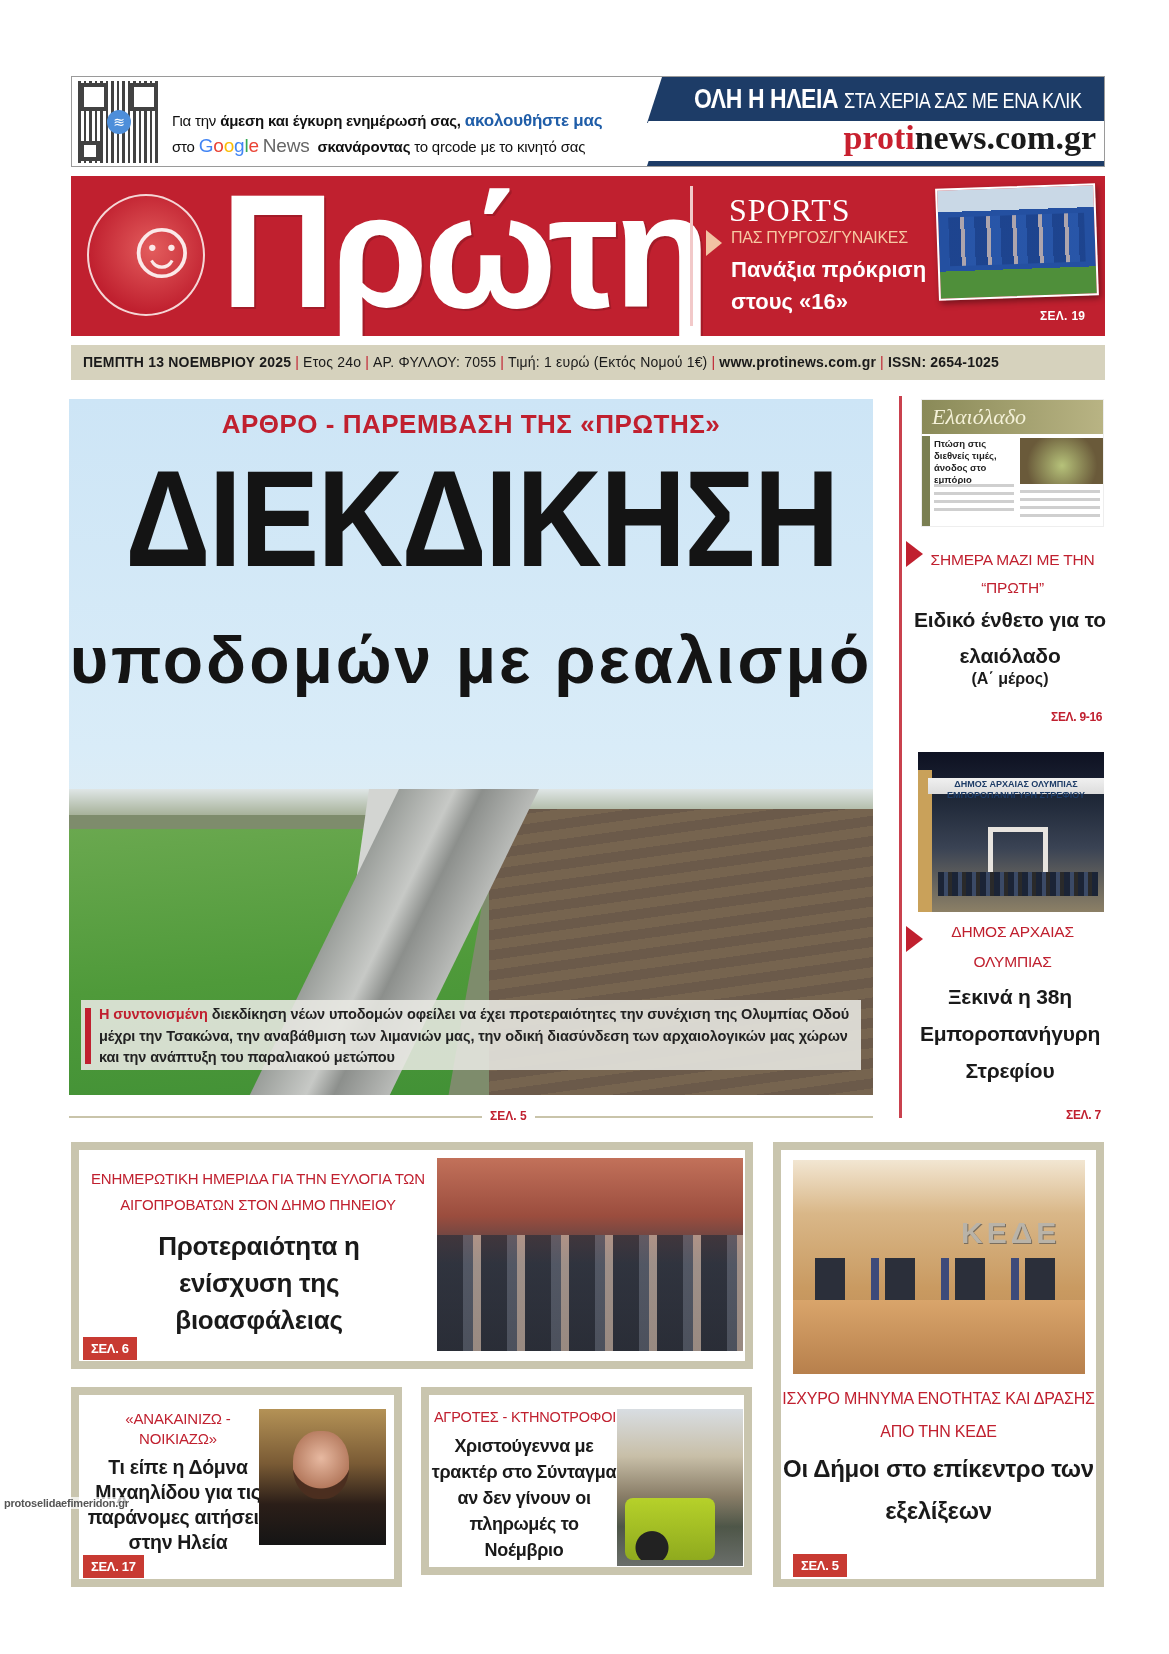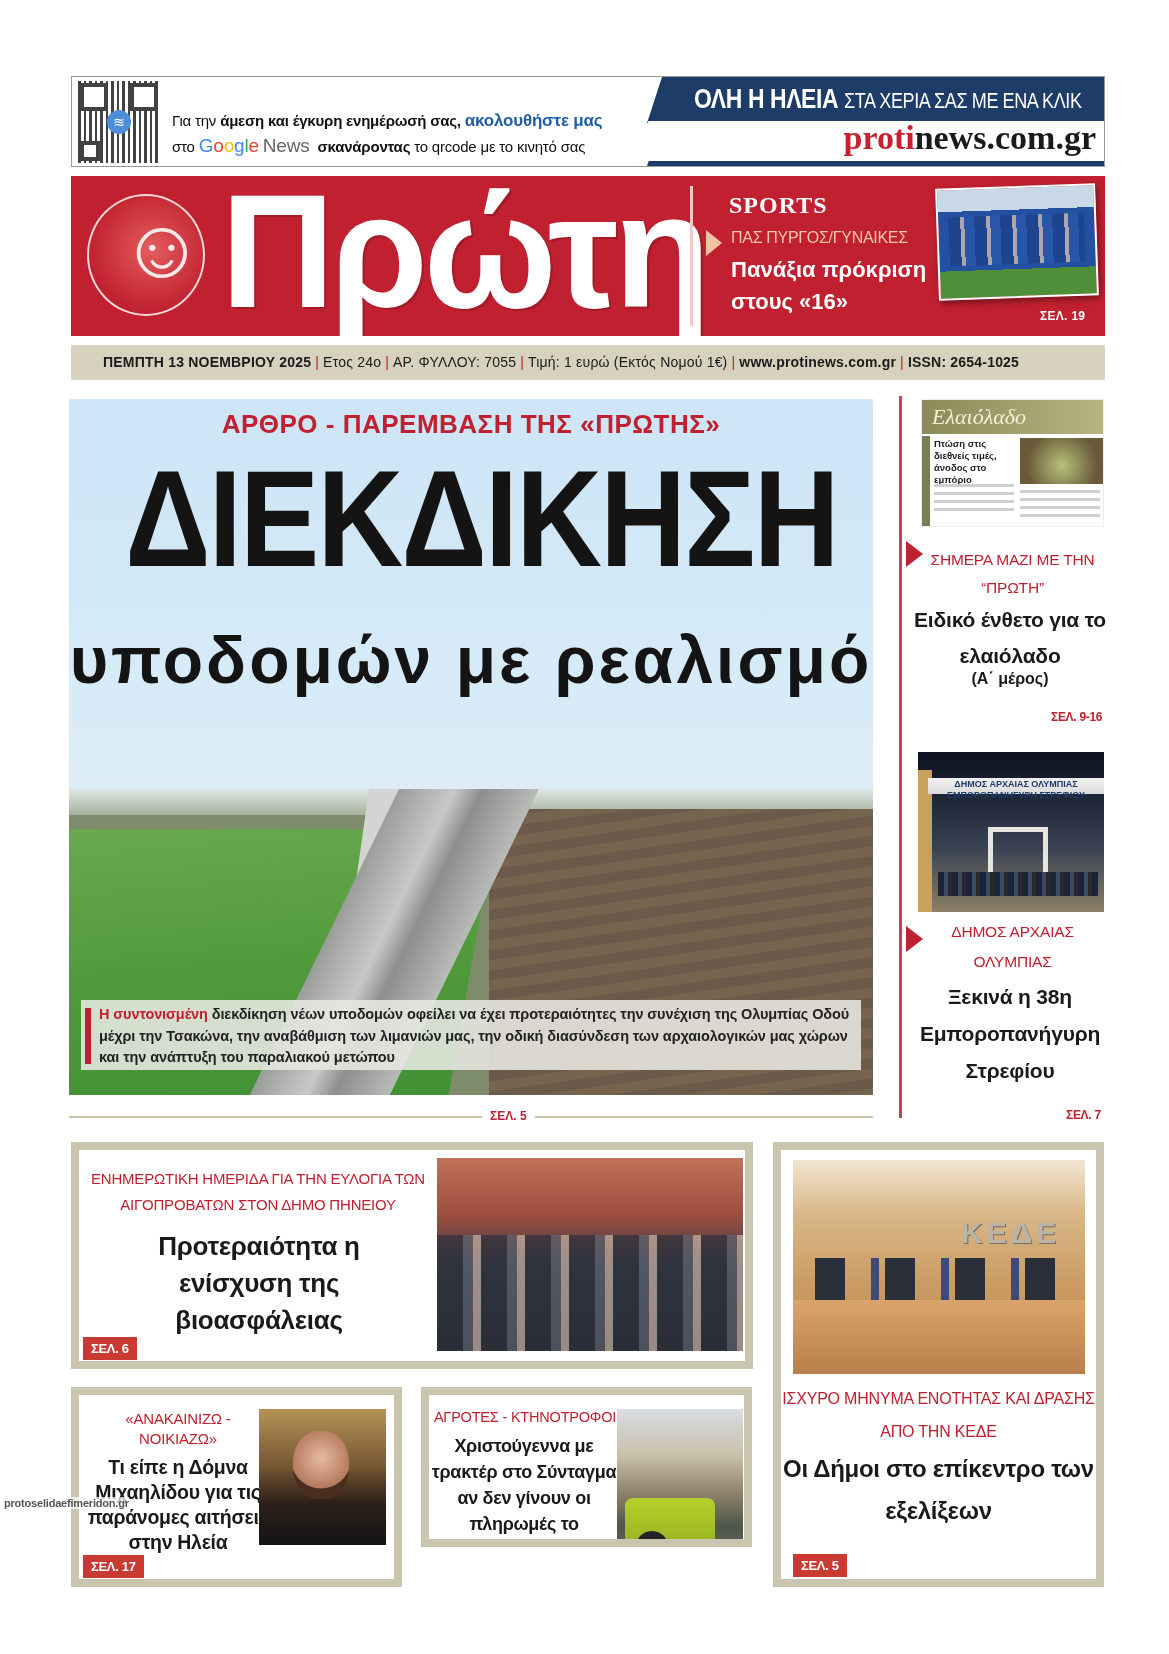--- a/index.html
+++ b/index.html
@@ -36,30 +36,30 @@
   #promo-url { right: 10px; top: 42px; font-family: "Liberation Serif", serif; font-size: 34px; font-weight: bold; color: #1a1a1a; white-space: nowrap; }
   #promo-url .red { color: #c8202f; }
 
   
   #masthead { left: 71px; top: 176px; width: 1034px; height: 160px; background: #c0202f; overflow: hidden; }
   #coin { left: 16px; top: 18px; width: 118px; height: 122px; border-radius: 50%; border: 2px solid #f5d6d6; background: radial-gradient(circle at 55% 45%, #e35d5d 0%, #c0202f 70%); }
   #coin-face { left: 30px; top: 10px; font-size: 84px; color: #fbe9e9; line-height: 1; }
   #logo { left: 150px; top: -6px; color: #fff; font-family: "Liberation Sans", sans-serif; font-weight: bold; font-size: 150px; letter-spacing: -4px; transform: scaleX(1.05) scaleY(1.08); transform-origin: left top; line-height: 1; text-shadow: 2px 2px 0 rgba(0,0,0,.15); }
   #logo-sub { left: 240px; top: 134px; width: 380px; height: 20px; color: #86efac; font-style: italic; font-weight: bold; font-size: 15px; letter-spacing: .5px; white-space: nowrap; margin-top: 33px; }
   #mast-divider { left: 619px; top: 10px; width: 3px; height: 140px; background: #f2c9c9; }
-  #sports-label { left: 658px; top: 16px; color: #fff; font-family: "Liberation Serif", serif; font-weight: bold; font-size: 24px; letter-spacing: 1px; }
+  #sports-label { left: 658px; top: 16px; color: #fff; font-family: "Liberation Serif", serif; font-weight: normal; font-size: 32px; letter-spacing: 1px; }
   #sports-arrow { left: 635px; top: 54px; width: 0; height: 0; border-top: 13px solid transparent; border-bottom: 13px solid transparent; border-left: 16px solid #f2c3a3; }
   #sports-kicker { left: 660px; top: 53px; color: #f6c9a3; font-size: 16px; letter-spacing: -0.3px; }
   #sports-head { left: 660px; top: 78px; width: 220px; color: #fff; font-weight: bold; font-size: 22px; line-height: 32px; }
   #sports-photo { left: 866px; top: 10px; width: 160px; height: 112px; background: linear-gradient(180deg, #c9d8e6 0 20%, #2450a1 20% 75%, #4f8f3a 75% 100%); transform: rotate(-2deg); box-shadow: 2px 3px 6px rgba(0,0,0,.4); border: 2px solid #fff; }
   #sports-photo::after { content: ""; position: absolute; left: 10px; right: 10px; top: 25%; height: 45%; background: repeating-linear-gradient(90deg, #1b3f87 0 12px, #e8c9b2 12px 16px, #2a58ab 16px 26px); opacity: .7; }
   #sports-page { left: 969px; top: 133px; color: #fff; font-weight: bold; font-size: 12px; letter-spacing: .3px; }
 
   
-  #infostrip { left: 71px; top: 345px; width: 1034px; height: 35px; background: #d6d2bd; font-size: 14px; line-height: 35px; white-space: nowrap; color: #1a1a1a; padding-left: 32px; letter-spacing: 0.2px; }
+  #infostrip { left: 71px; top: 345px; width: 1034px; height: 35px; background: #d6d2bd; font-size: 14px; line-height: 35px; white-space: nowrap; color: #1a1a1a; padding-left: 12px; letter-spacing: 0.2px; }
   #infostrip .sep { color: #c0202f; margin: 0 4px; }
   #infostrip b { font-weight: bold; }
 
   
   #lead { left: 69px; top: 399px; width: 804px; height: 696px; overflow: hidden; background: linear-gradient(180deg, #cde5f6 0%, #d9ecf8 50%, #e5eef0 76%, #cfd6cc 79%); }
   #lead-kicker { left: 0; top: 10px; width: 804px; text-align: center; color: #c0202f; font-weight: bold; font-size: 26px; letter-spacing: .5px; }
   #lead-title { left: 0; top: 50px; width: 804px; text-align: center; font-weight: bold; font-size: 138px; letter-spacing: -2px; color: #141414; line-height: 1; transform: scaleX(0.86); transform-origin: center; }
   #lead-sub { left: 0; top: 228px; width: 804px; text-align: center; font-weight: bold; font-size: 66px; letter-spacing: 3px; color: #141414; line-height: 1; }
   #lead-photo { left: 0; top: 390px; width: 804px; height: 306px; overflow: hidden; background: #7e8c6c; }
   #field-green { left: -40px; top: 40px; width: 440px; height: 300px; background: linear-gradient(175deg, #6aa84f 0%, #4f9a3a 50%, #3f8f35 100%); transform: skewX(-10deg); }
@@ -118,21 +118,21 @@
   #bx1-photo::after { content: ""; position: absolute; left: 0; right: 0; top: 40%; height: 60%; background: repeating-linear-gradient(90deg, #2b2f3a 0 26px, #5c6270 26px 36px, #c9b3a4 36px 44px); opacity: .7; }
   #bx1-page { left: 4px; top: 187px; }
 
   #bx2 { left: 71px; top: 1387px; width: 331px; height: 200px; }
   #bx2-kicker { left: 10px; top: 14px; width: 178px; line-height: 20px; font-size: 15px; }
   #bx2-head { left: 6px; top: 60px; width: 186px; font-size: 19.5px; line-height: 25px; }
   #bx2-photo { left: 180px; top: 14px; width: 127px; height: 136px; background: linear-gradient(180deg, #b49256 0%, #7a5b35 40%, #2b1e18 70%, #151515 100%); overflow: hidden; }
   #bx2-photo::after { content: ""; position: absolute; left: 34px; top: 22px; width: 56px; height: 68px; border-radius: 45%; background: radial-gradient(circle at 50% 40%, #e7b9a1, #b57a5e 60%, #4b2e1f 62%); }
   #bx2-page { left: 4px; top: 160px; }
 
-  #bx3 { left: 421px; top: 1387px; width: 331px; height: 160px; }
+  #bx3 { left: 421px; top: 1387px; width: 331px; height: 188px; }
   #bx3-kicker { left: 4px; top: 12px; width: 184px; line-height: 20px; font-size: 14.5px; white-space: nowrap; }
   #bx3-head { left: 0; top: 38px; width: 190px; font-size: 18px; line-height: 26px; }
   #bx3-photo { left: 188px; top: 14px; width: 126px; height: 157px; background: linear-gradient(180deg, #d8dde2 0%, #c8bfa8 30%, #8a7e68 55%, #4e5648 75%, #6a6e6a 100%); overflow: hidden; }
   #bx3-photo::after { content: ""; position: absolute; left: 8px; bottom: 6px; width: 90px; height: 62px; border-radius: 8px; background: radial-gradient(circle at 30% 80%, #222 0 16px, transparent 17px), linear-gradient(#b6d12a, #8faa1e); }
   #bx3-page { left: 4px; top: 160px; margin-top: 28px; }
 
   #bx4 { left: 773px; top: 1142px; width: 331px; height: 445px; }
   #bx4-photo { left: 12px; top: 10px; width: 292px; height: 214px; background: linear-gradient(180deg, #f2e6d2 0%, #d9b788 25%, #c99a61 60%, #b58452 100%); overflow: hidden; }
   #bx4-kede { left: 168px; top: 56px; color: #b9b3a8; font-size: 30px; font-weight: bold; letter-spacing: 4px; text-shadow: 1px 1px 0 #7a6e5e; }
   #bx4-table { left: 0; top: 140px; width: 292px; height: 74px; background: linear-gradient(180deg, #d9a56b, #b7804c); }

